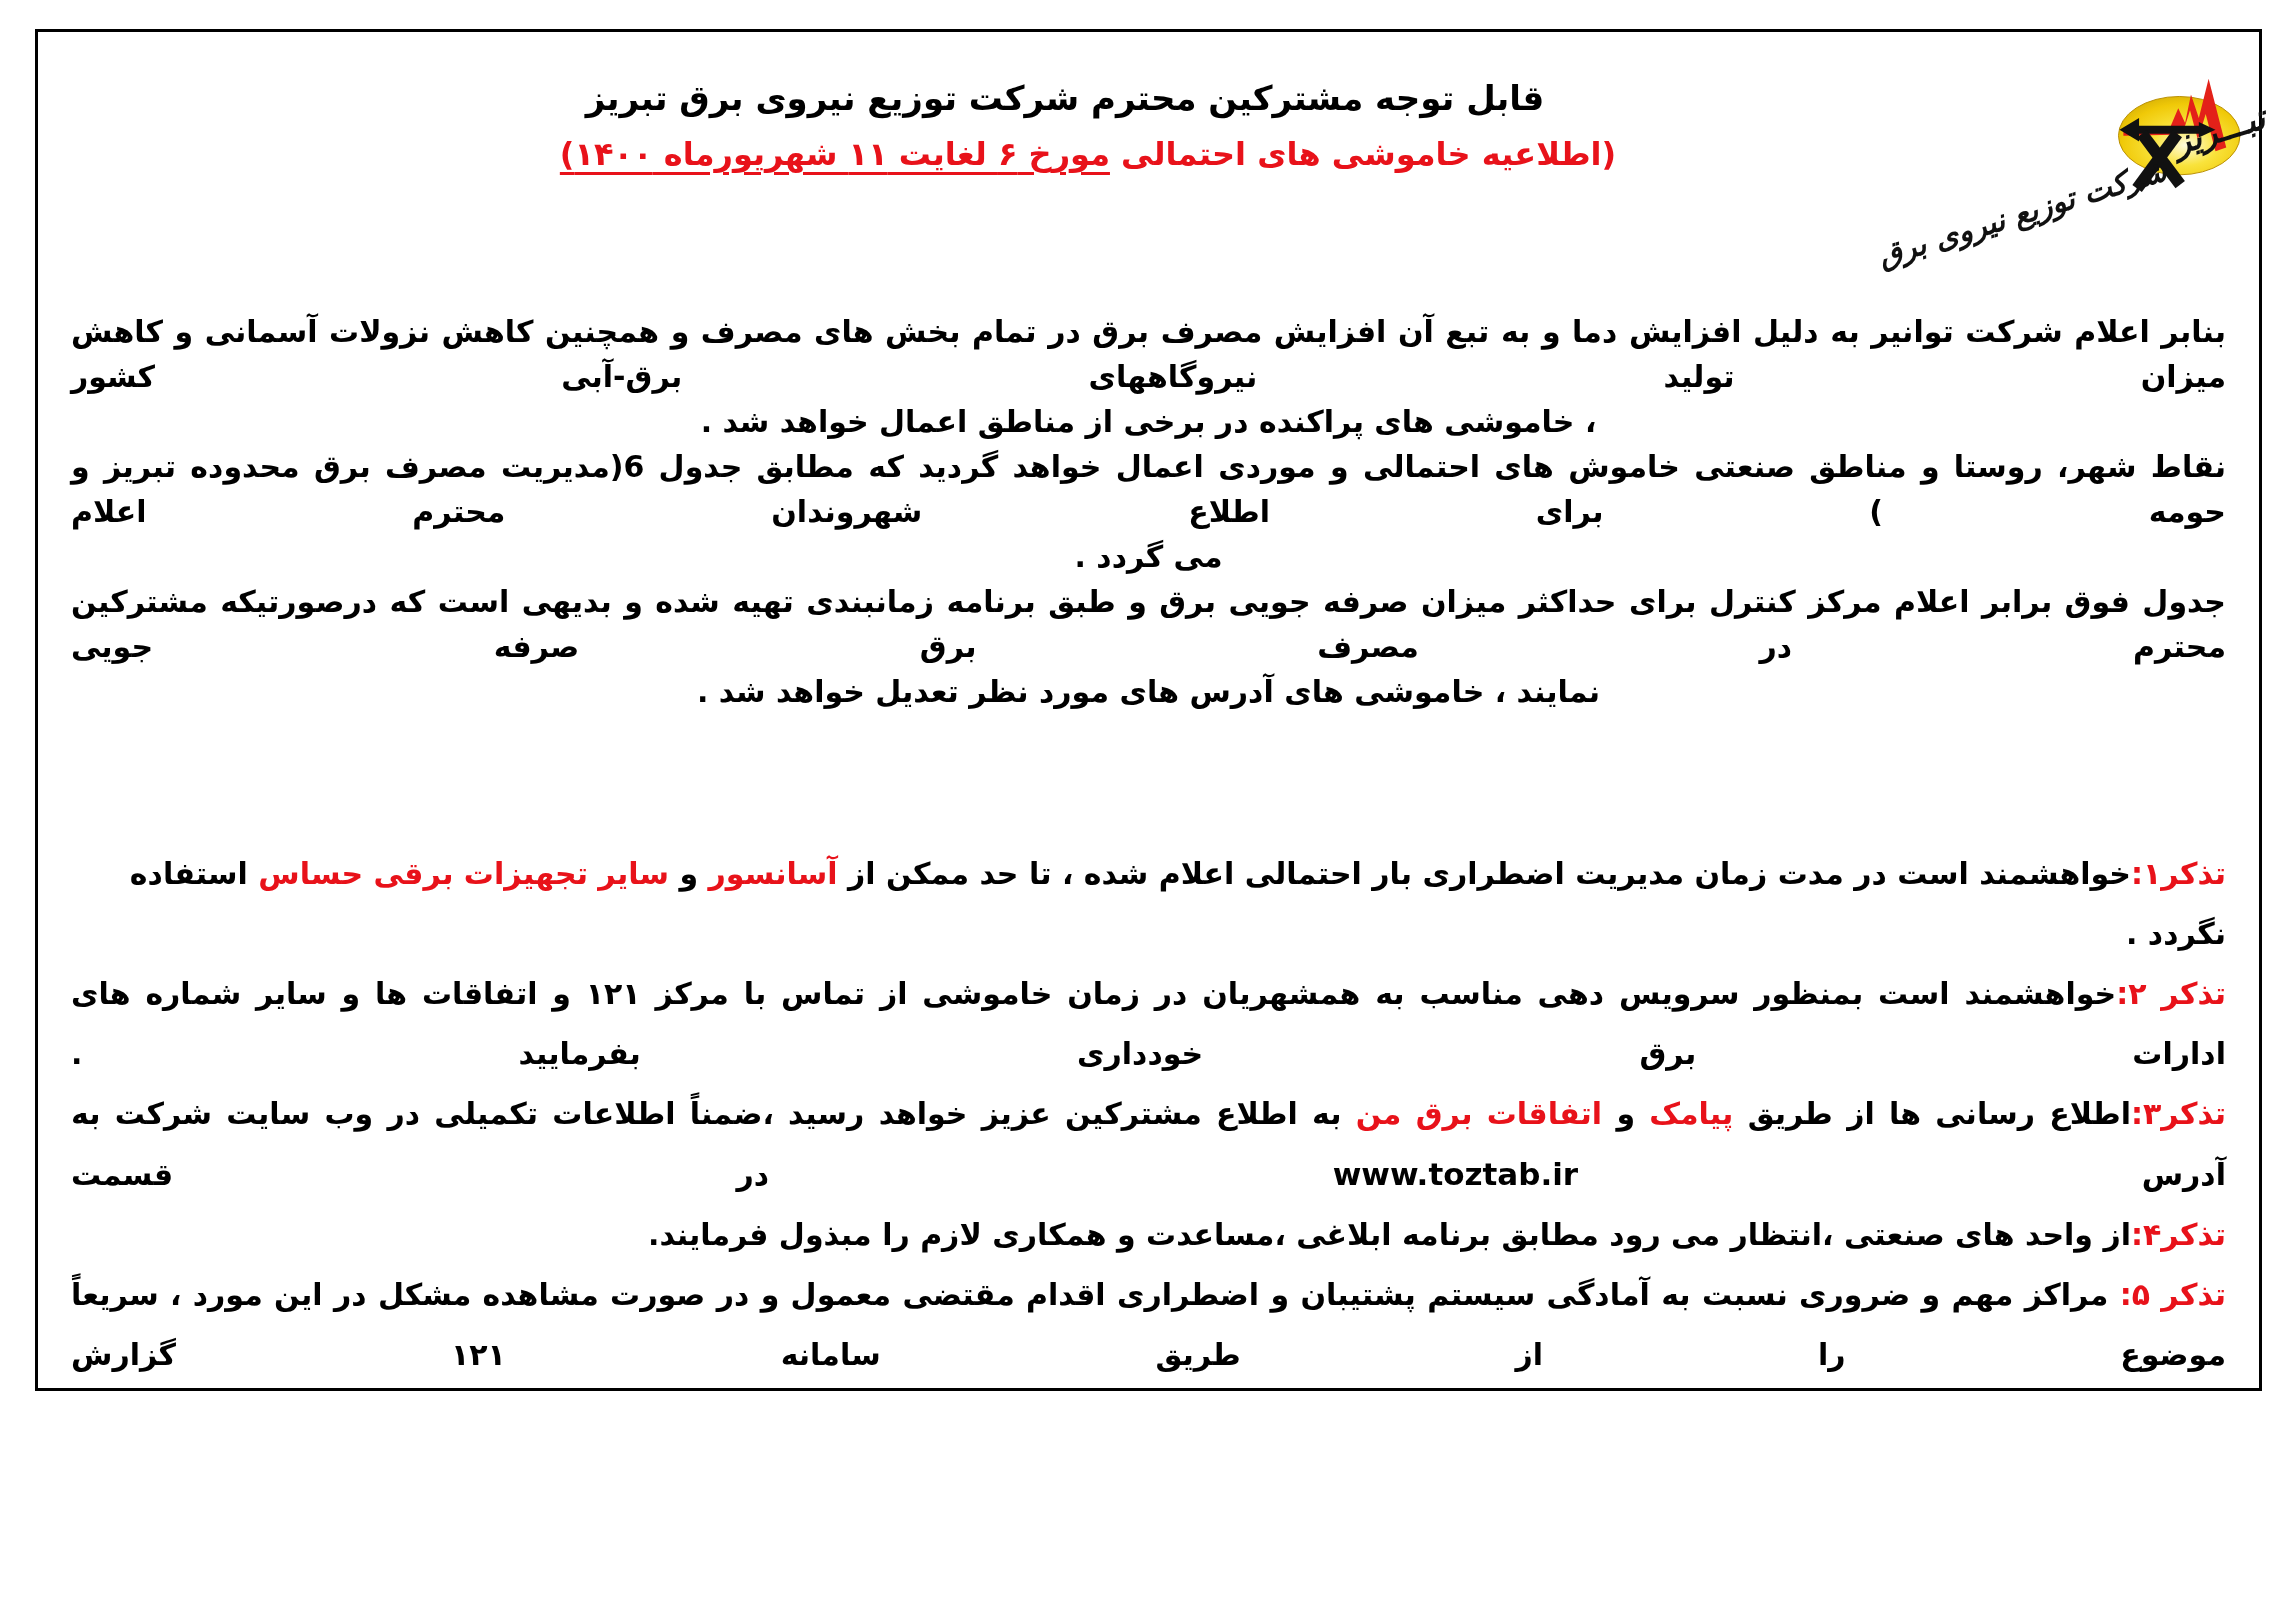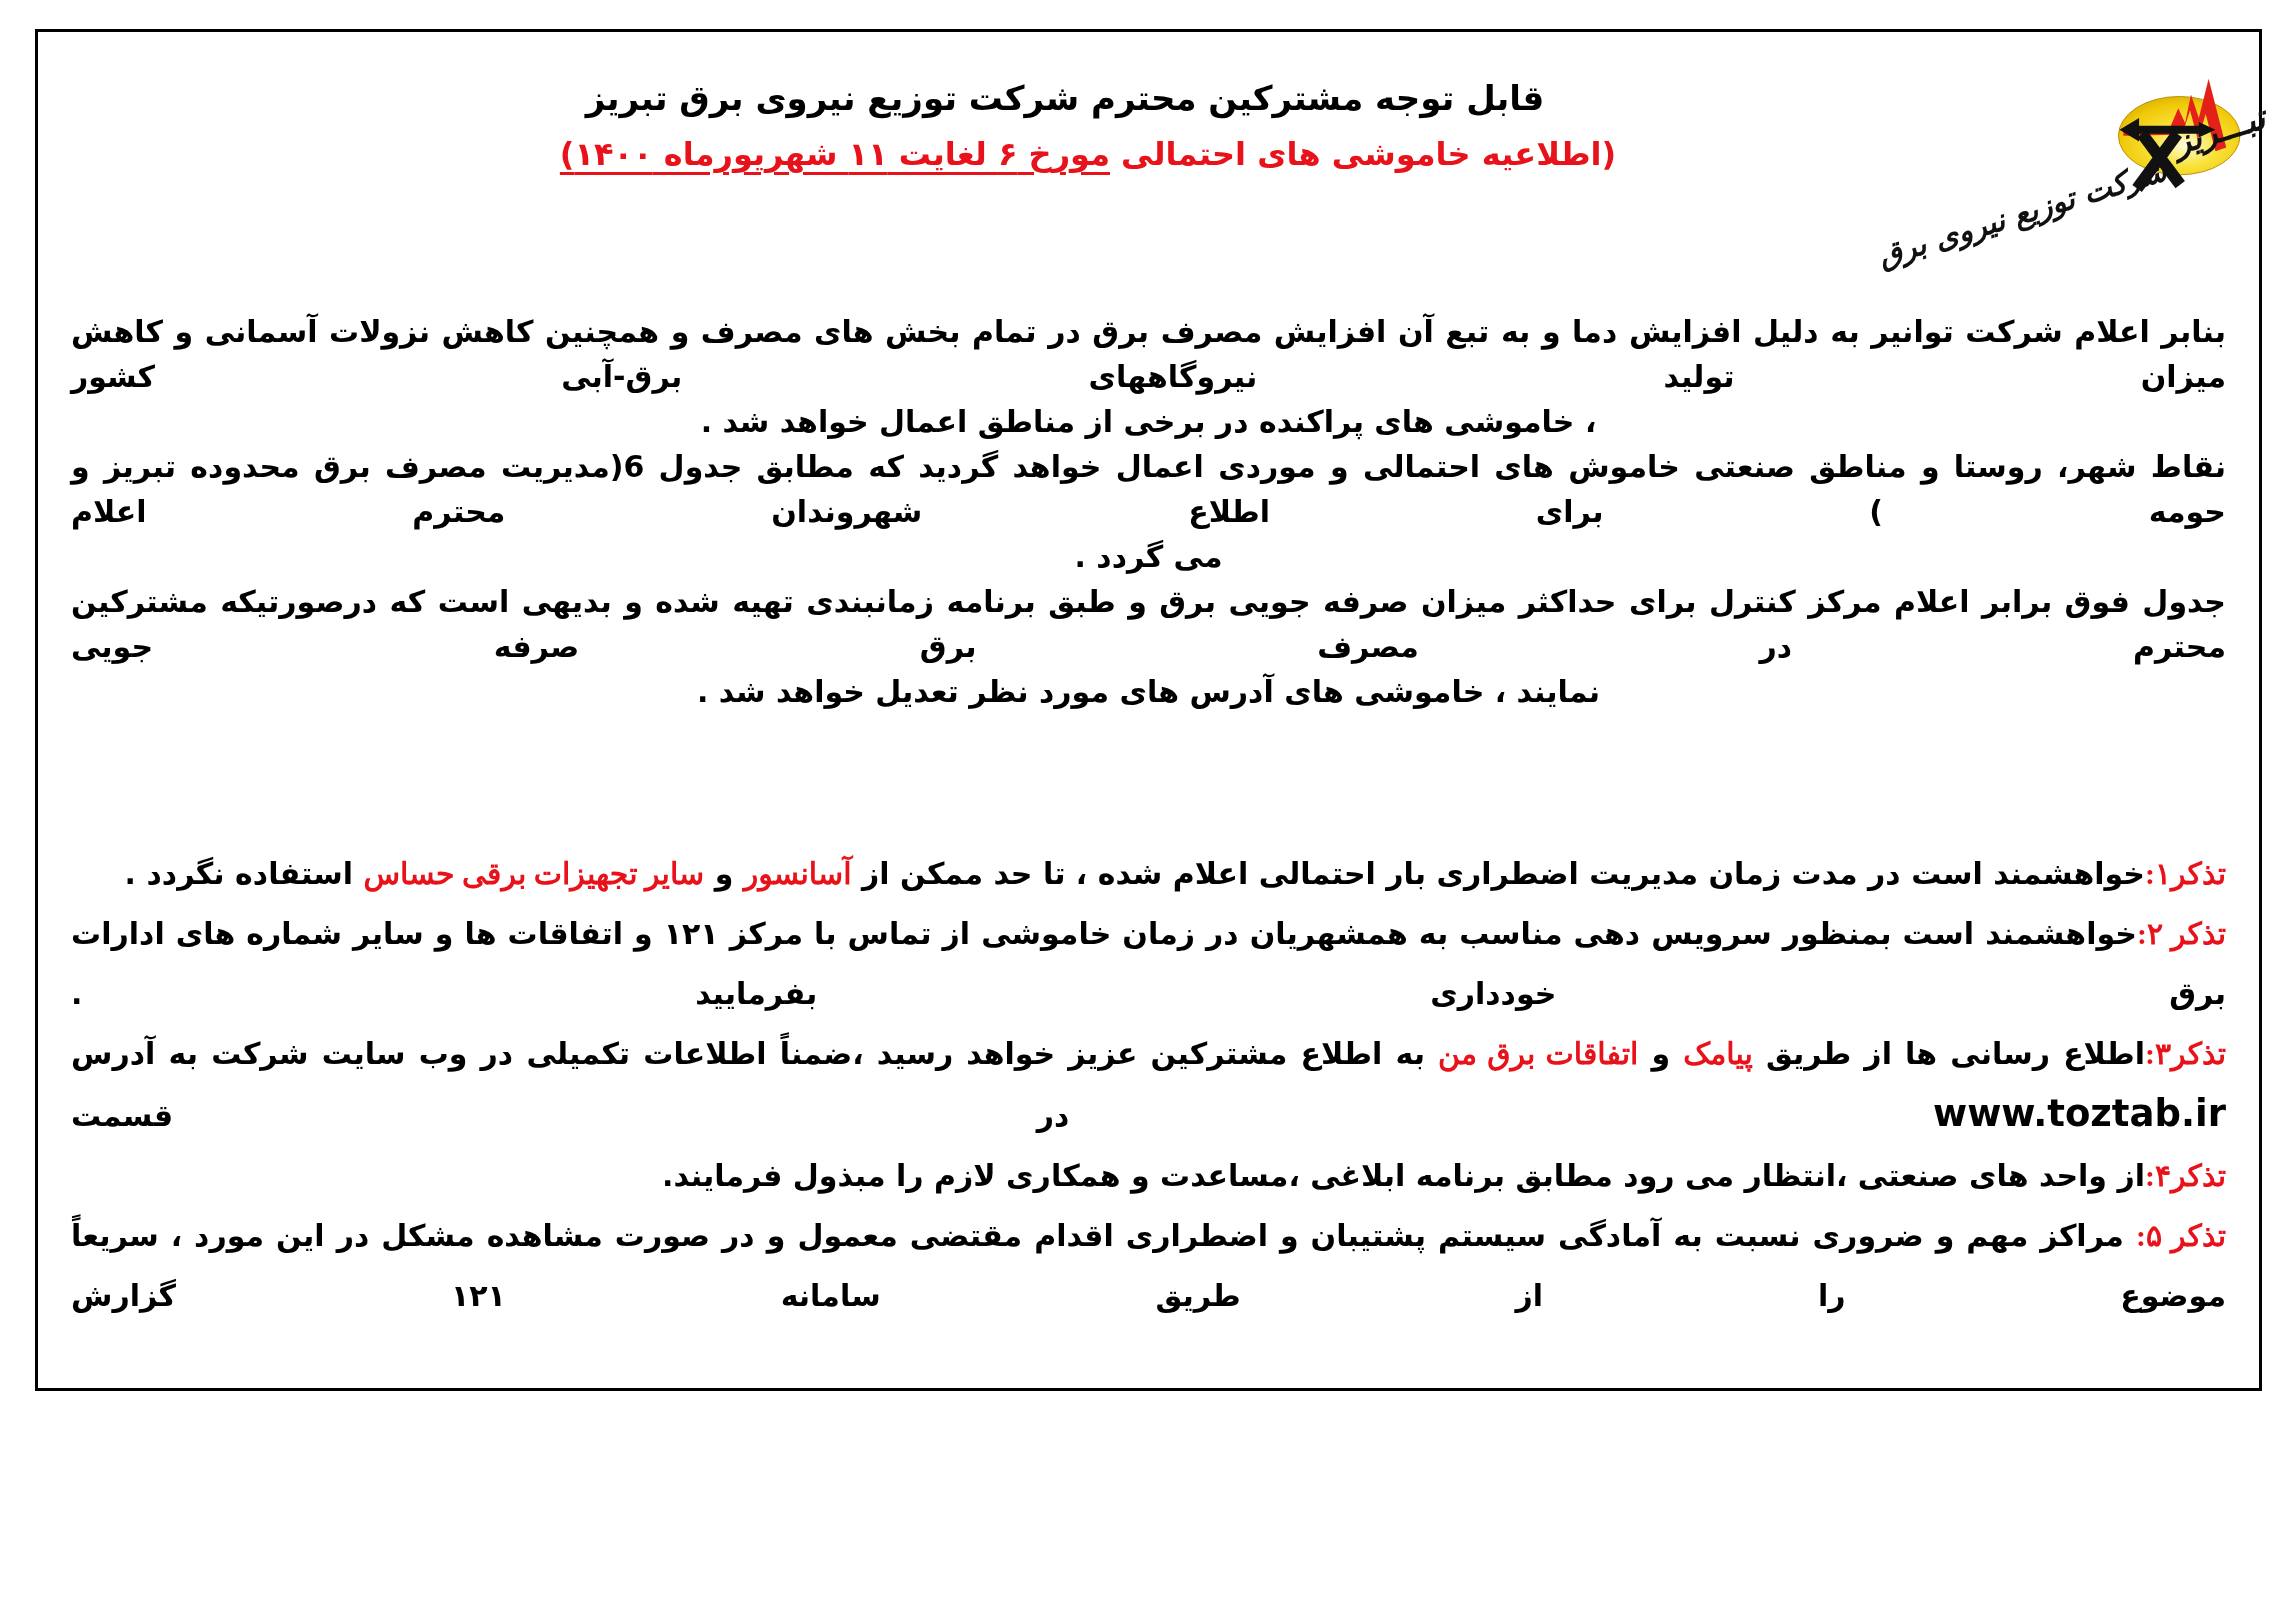--- a/index.html
+++ b/index.html
@@ -26,22 +26,22 @@
     font-family:"DejaVu Serif",serif;font-style:italic;font-weight:bold;color:#111;}
   .calli-1{right:17.6px;top:27.4px;font-size:33px;transform:rotate(-17deg);transform-origin:right bottom;}
   .calli-2{right:116px;top:82px;font-size:30px;transform:rotate(-17deg);transform-origin:right bottom;}
 
   
   .body-block{margin-top:132px;font-size:30px;font-weight:bold;line-height:45px;}
   .notice-block{margin-top:130px;font-size:30px;font-weight:bold;line-height:60px;}
   .jl{text-align:justify;text-align-last:justify;}
   .c{text-align:center;}
   .r{text-align:right;}
-  .red{color:var(--red);font-family:Liberation Serif, serif;}
-  .url{direction:ltr;unicode-bidi:isolate;font-size:37px;font-weight:bold;color:#000;}
+  .red{color:var(--red);}
+  .url{direction:ltr;unicode-bidi:isolate;font-size:31px;font-weight:bold;color:#000;}
 </style>
 </head>
 <body>
 
 <div class="doc-frame">
   <div class="content">
 
     <div class="header">
       <div class="title-black">قابل توجه مشترکین محترم شرکت توزیع نیروی برق تبریز</div>
       <div class="title-red"><span>(اطلاعیه خاموشی های احتمالی </span><span class="u">مورخ ۶ لغایت ۱۱ شهریورماه ۱۴۰۰)</span></div>

